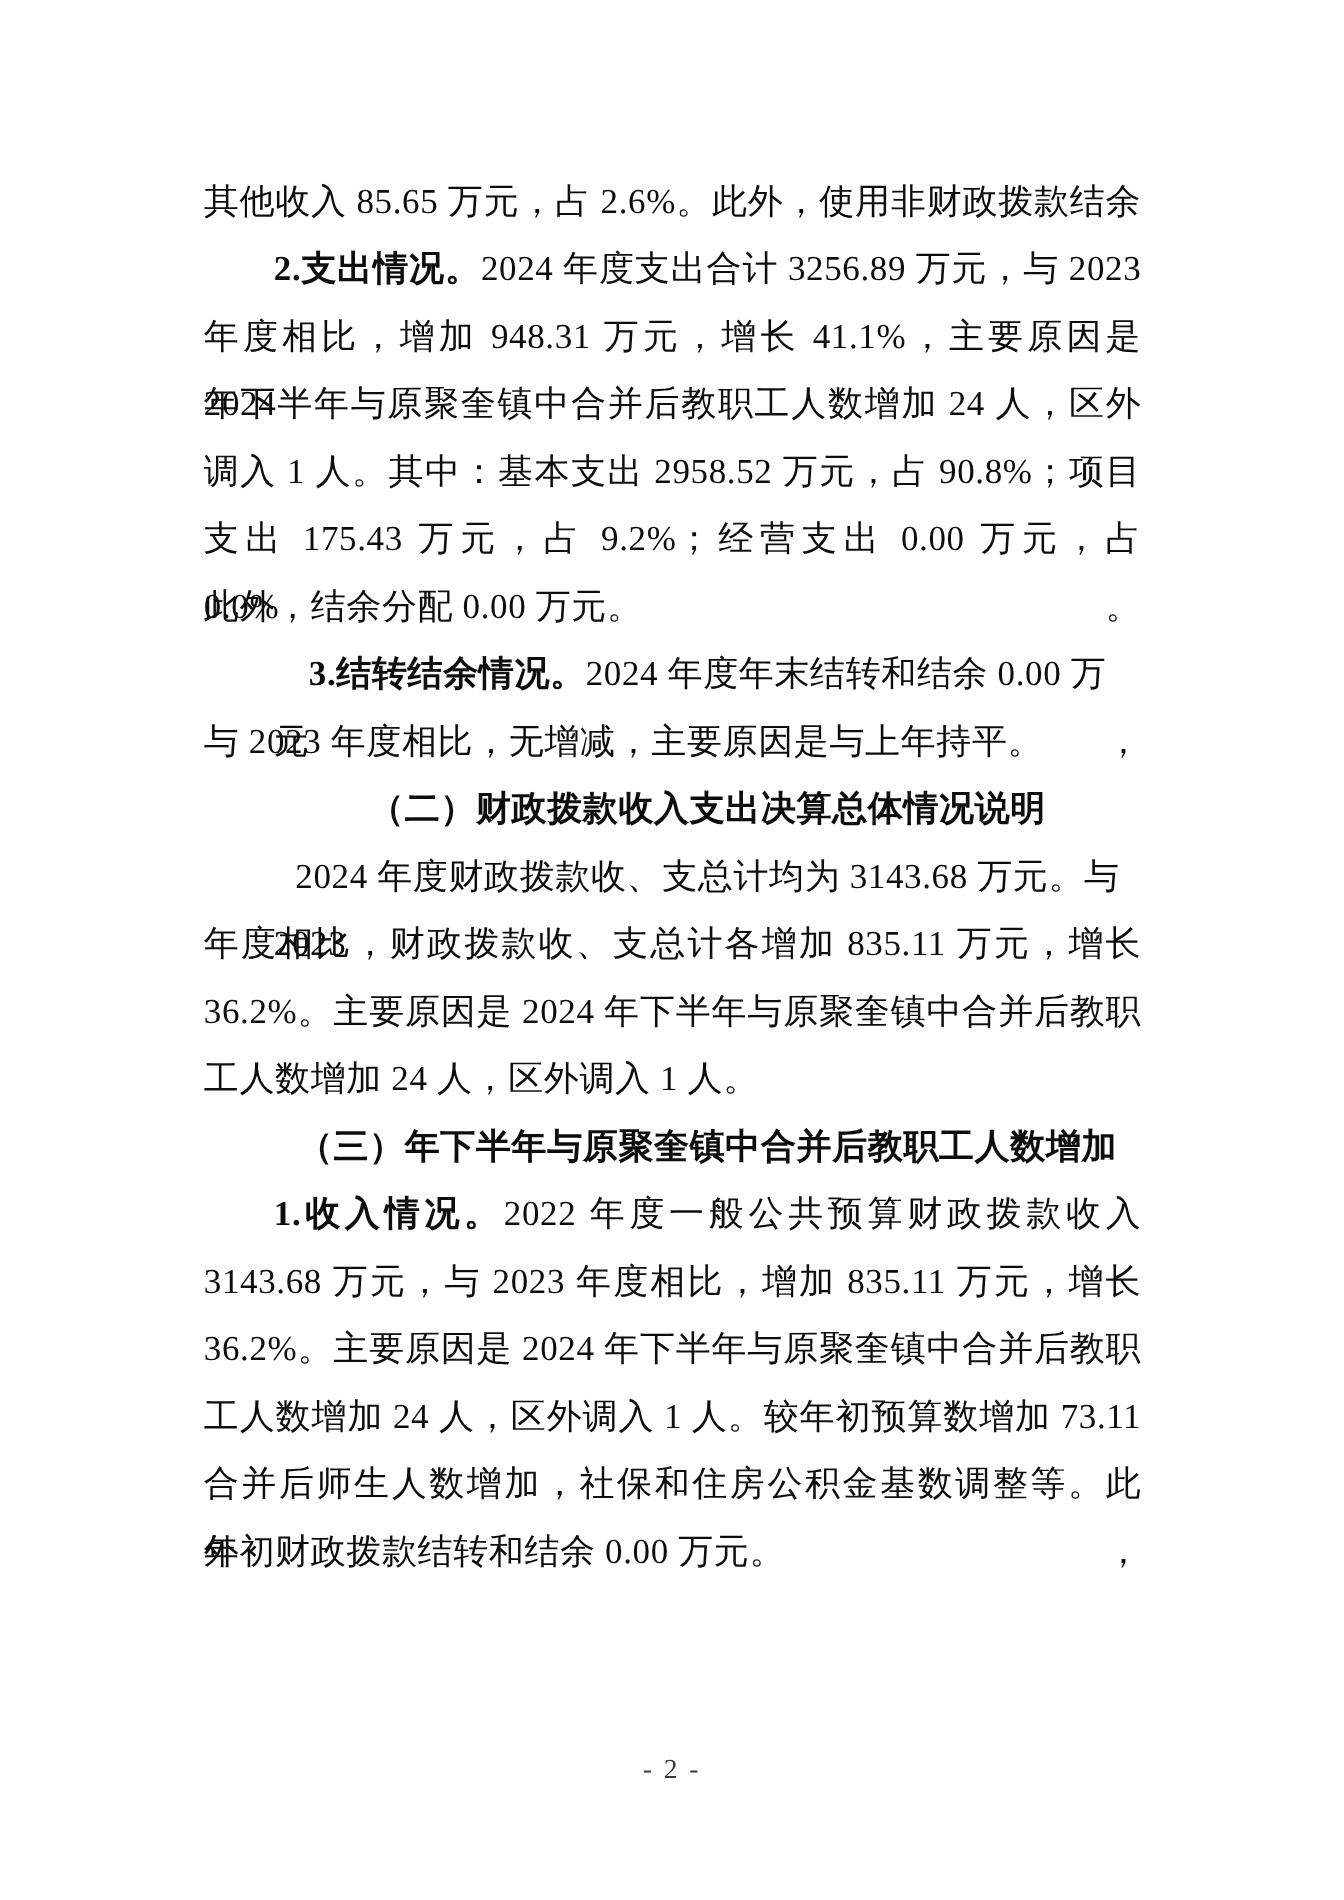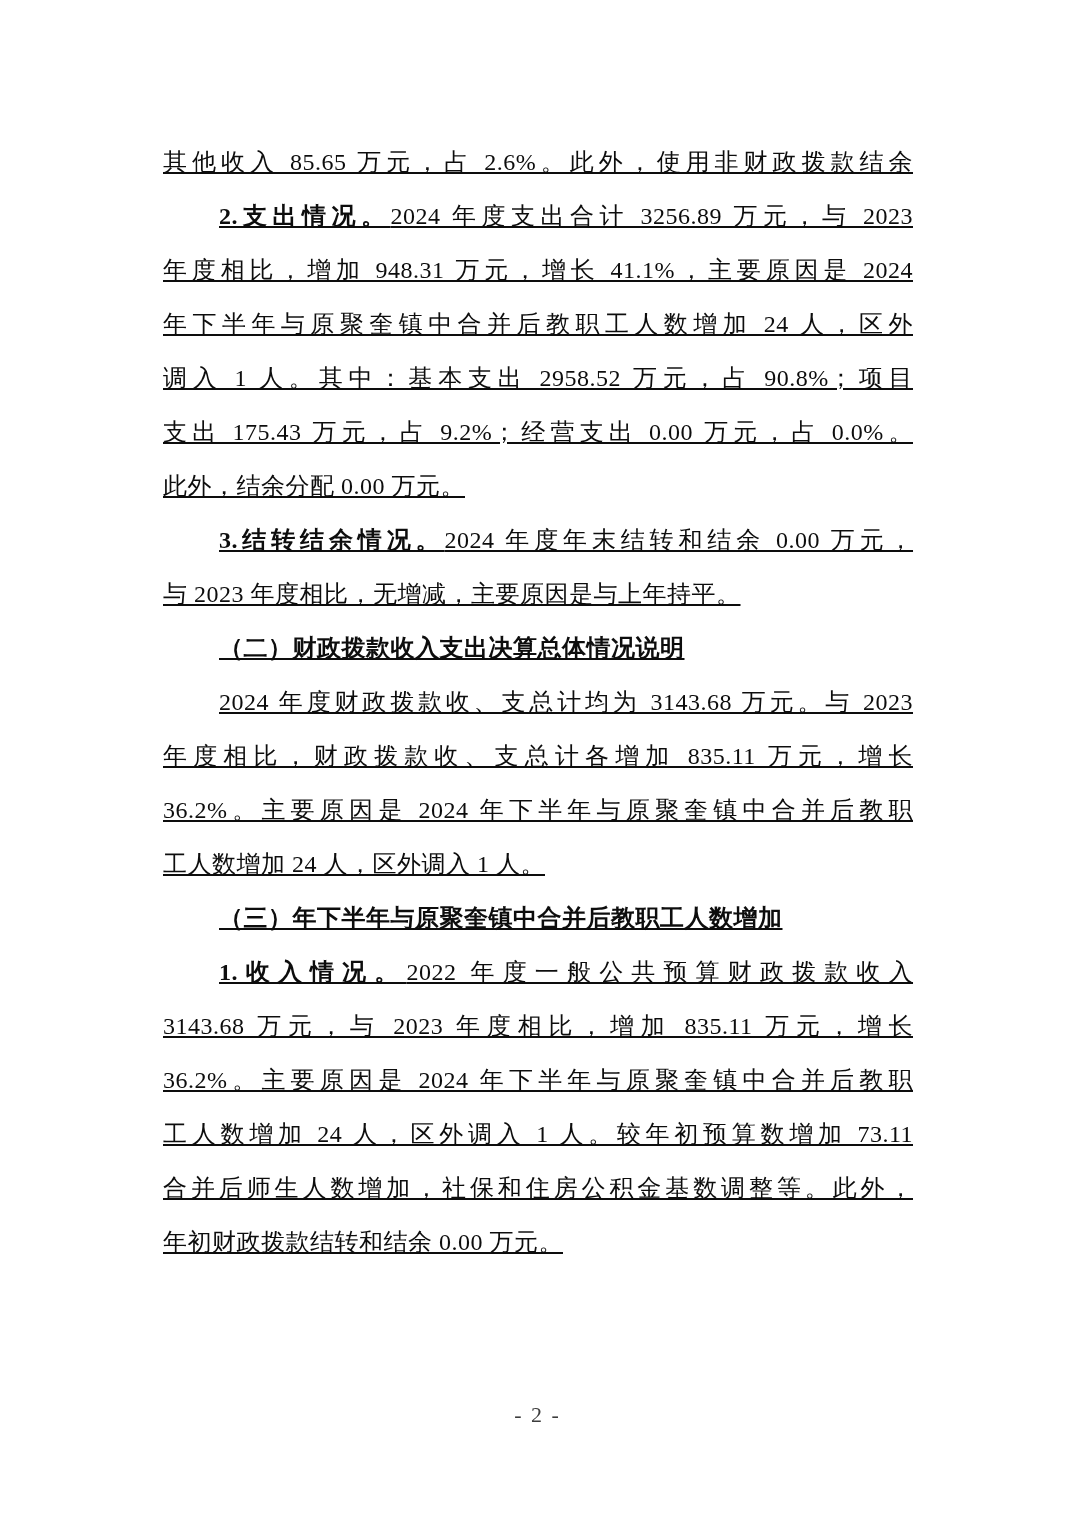--- a/index.html
+++ b/index.html
@@ -19,30 +19,30 @@
   }
   .content {
     position: absolute;
     left: 163px;
     top: 135px;
     width: 750px;
   }
   .line {
     height: 54px;
     line-height: 54px;
-    font-size: 24px;
+    font-size: 28px;
     letter-spacing: 0.5px;
-    text-decoration: underline;
   }
   .line.stretch {
     text-align: justify;
     text-align-last: justify;
   }
   .line.indent {
     padding-left: 56px;
+    text-align: center;
   }
   .bold {
     font-weight: 700;
   }
   .footer {
     position: absolute;
     top: 1398px;
     left: 0;
     width: 100%;
     text-align: center;

